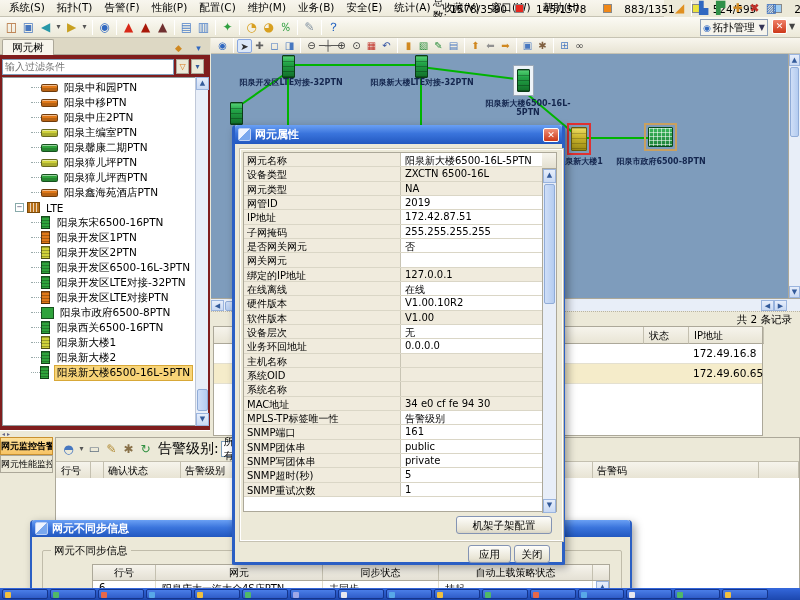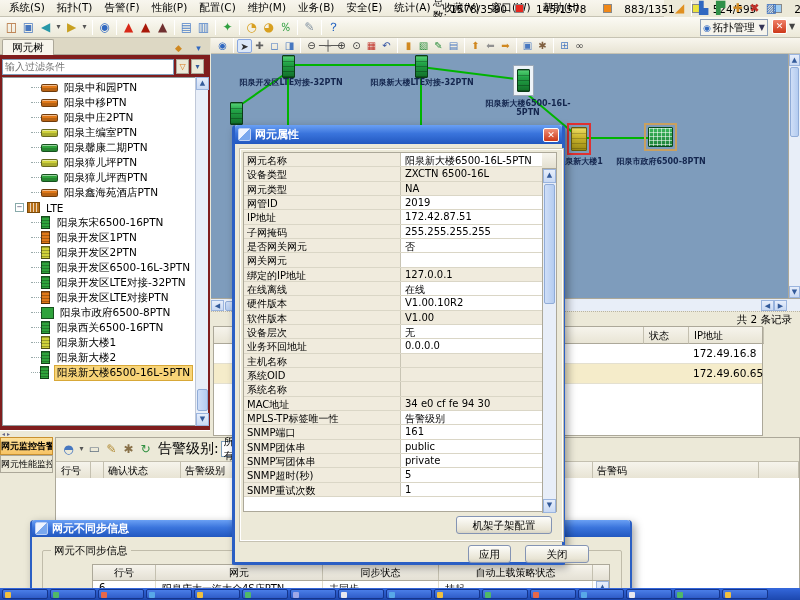--- a/index.html
+++ b/index.html
@@ -164,21 +164,21 @@
   #prop-vscroll { position:absolute; right:0; top:16px; width:14px; height:344px; border-left:1px solid #aca899; }
   #prop-vscroll .up { position:absolute; top:0; width:13px; height:14px; }
   #prop-vscroll .down { position:absolute; bottom:0; width:13px; height:14px; }
   #prop-thumb { position:absolute; left:1px; top:15px; width:11px; height:120px;
     background:linear-gradient(90deg,#cfdef7,#b4ccf0); border:1px solid #90acd8; border-radius:2px; }
   .xp-button { position:absolute; height:18px; background:linear-gradient(180deg,#fdfdfa,#e8e4d4 80%,#d8d4c4);
     border:1px solid #8494b4; border-radius:3px; font-size:10.5px; text-align:center; padding-top:2px;
     font-family:"DejaVu Sans","Liberation Sans",sans-serif; }
   #rack-btn { left:215px; top:366px; width:96px; }
   #apply-btn { left:233px; top:420px; width:43px; }
-  #close-btn { left:290px; top:420px; width:64px; }
+  #close-btn { left:279px; top:420px; width:36px; }
 
   
   #sync-dialog { left:30px; top:520px; width:602px; height:80px; z-index:40; border-width:2px; }
   #sync-dialog .xp-title { height:17px; }
   #sync-group { position:absolute; left:10px; top:30px; width:580px; height:46px; border:1px solid #c0bcaa; border-radius:2px; }
   #sync-group-label { position:absolute; left:8px; top:-7px; background:#ece9d8; padding:0 3px; font-size:10.5px; }
   #sync-table { position:absolute; left:60px; top:44px; width:518px; height:34px; border:1px solid #aca899; background:#fff; }
   #sync-head { height:16px; display:flex; background:linear-gradient(180deg,#f6f4ec,#e4e0d4); border-bottom:1px solid #aca899; }
   #sync-head div { border-right:1px solid #c4c0b0; font-size:10px; text-align:center; padding-top:1px; }
   .sync-row { display:flex; height:16px; font-size:10px; }

